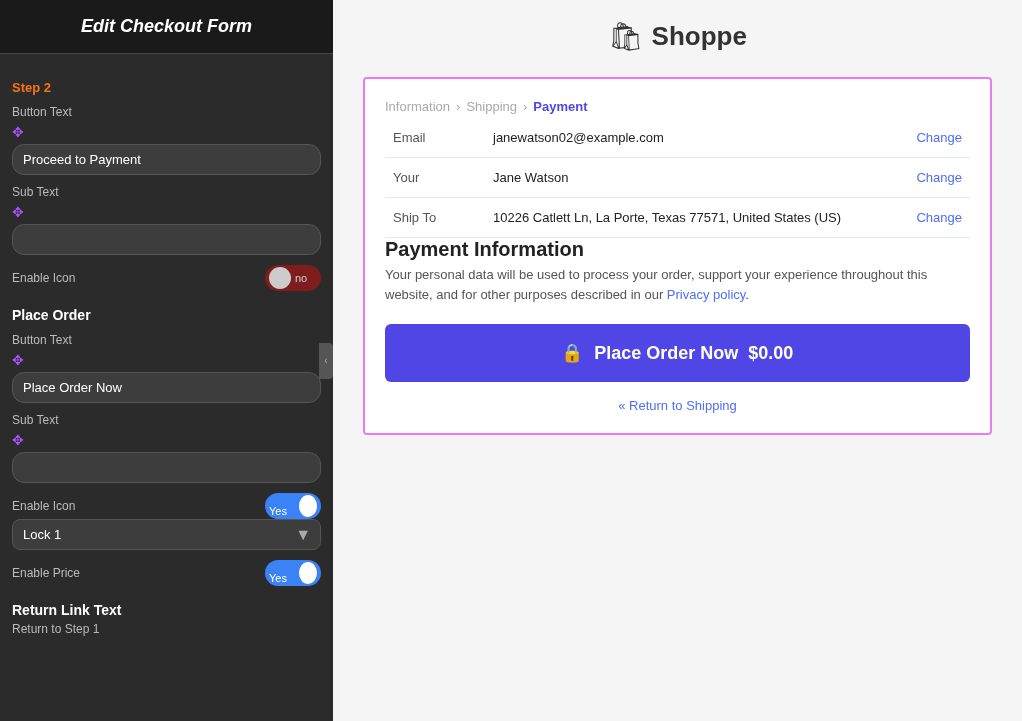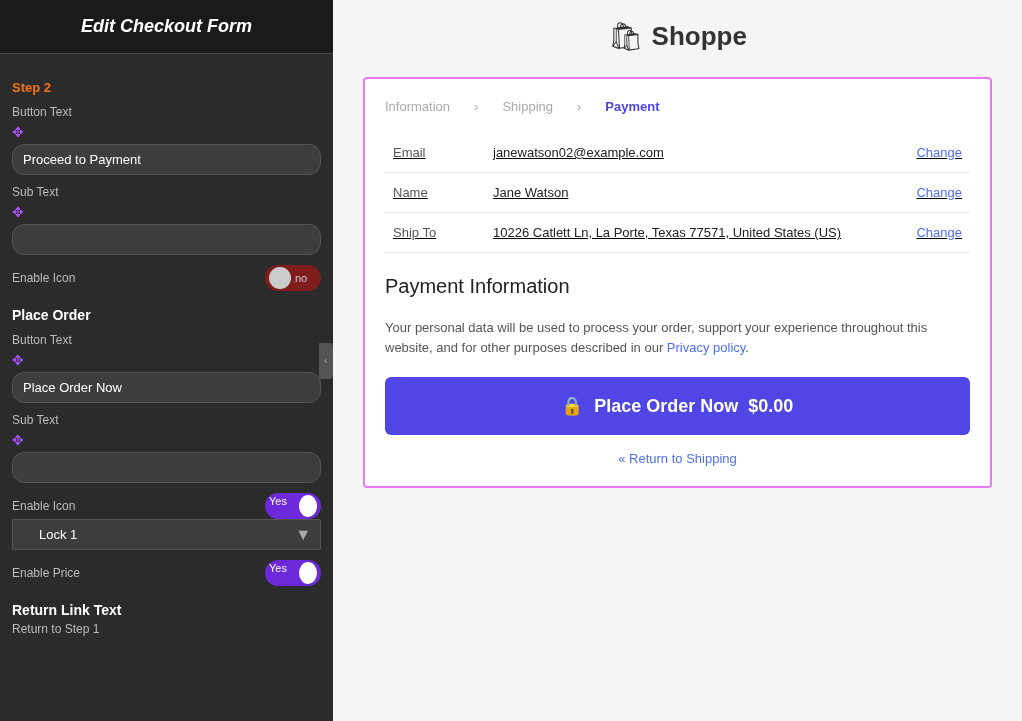--- a/index.html
+++ b/index.html
@@ -85,22 +85,22 @@
       background: #ccc;
       border-radius: 50%;
     }
     .toggle-off .toggle-text-off {
       font-size: 11px;
       color: #ccc;
       margin-left: 4px;
     }
     .toggle-on {
       display: flex;
-      align-items: flex-start;
-      background: #6d28d9;
+      align-items: flex-end;
+      background: #3b82f6;
       border-radius: 20px;
       padding: 2px 4px;
       width: 56px;
       cursor: pointer;
       position: relative;
       justify-content: flex-end;
       gap: 8px;
     }
     .toggle-on .toggle-text-on {
       font-size: 11px;
@@ -121,23 +121,23 @@
       margin-bottom: 6px;
     }
     .select-wrapper {
       position: relative;
       width: 100%;
     }
     .select-input {
       width: 100%;
       background: #3d3d3d;
       border: 1px solid #555;
-      border-radius: 1px;
-      color: #fff;
-      padding: 7px 30px 7px 26px;
+      border-radius: 8px;
+      color: #fff;
+      padding: 7px 30px 7px 10px;
       font-size: 13px;
       outline: none;
       appearance: none;
       cursor: pointer;
     }
     .select-arrow {
       position: absolute;
       right: 10px;
       top: 50%;
       transform: translateY(-50%);
@@ -204,40 +204,38 @@
       border: 2px solid #e879f9;
       border-radius: 4px;
       width: 100%;
       max-width: 640px;
       background: #fff;
       padding: 20px;
     }
     .breadcrumb {
       display: flex;
       align-items: center;
-      gap: 24px;
-      font-size: 13px;
-      margin-bottom: 19px;
+      gap: 6px;
+      font-size: 13px;
+      margin-bottom: 4px;
       color: #aaa;
     }
     .breadcrumb .crumb-inactive {
       color: #aaa;
     }
     .breadcrumb .crumb-active {
       color: #4f46e5;
       font-weight: bold;
     }
     .breadcrumb .sep {
       color: #aaa;
     }
     .info-table {
       width: 100%;
       border-collapse: collapse;
-      margin-bottom: 22px;
-      text-decoration: underline;
     }
     .info-table td {
       padding: 12px 8px;
       font-size: 13px;
       border-bottom: 1px solid #e5e7eb;
       vertical-align: top;
     }
     .info-table .label-col {
       color: #555;
       width: 100px;
@@ -246,23 +244,23 @@
       color: #222;
     }
     .info-table .change-col {
       text-align: right;
       color: #4f6ef7;
       cursor: pointer;
       white-space: nowrap;
     }
     .payment-title {
       font-size: 20px;
-      font-weight: normal;
+      font-weight: bold;
       color: #222;
-      margin-bottom: 20px;
+      margin-bottom: 4px;
     }
     .payment-desc {
       font-size: 13px;
       color: #555;
       margin-bottom: 20px;
       line-height: 1.5;
     }
     .privacy-link {
       color: #4f6ef7;
     }
@@ -391,21 +389,21 @@
     </div>
 
     <table class="info-table">
       <tbody>
         <tr>
           <td class="label-col">Email</td>
           <td class="value-col">janewatson02@example.com</td>
           <td class="change-col">Change</td>
         </tr>
         <tr>
-          <td class="label-col">Name</td>
+          <td class="label-col">Your</td>
           <td class="value-col">Jane Watson</td>
           <td class="change-col">Change</td>
         </tr>
         <tr>
           <td class="label-col">Ship To</td>
           <td class="value-col">10226 Catlett Ln, La Porte, Texas 77571, United States (US)</td>
           <td class="change-col">Change</td>
         </tr>
       </tbody>
     </table>

